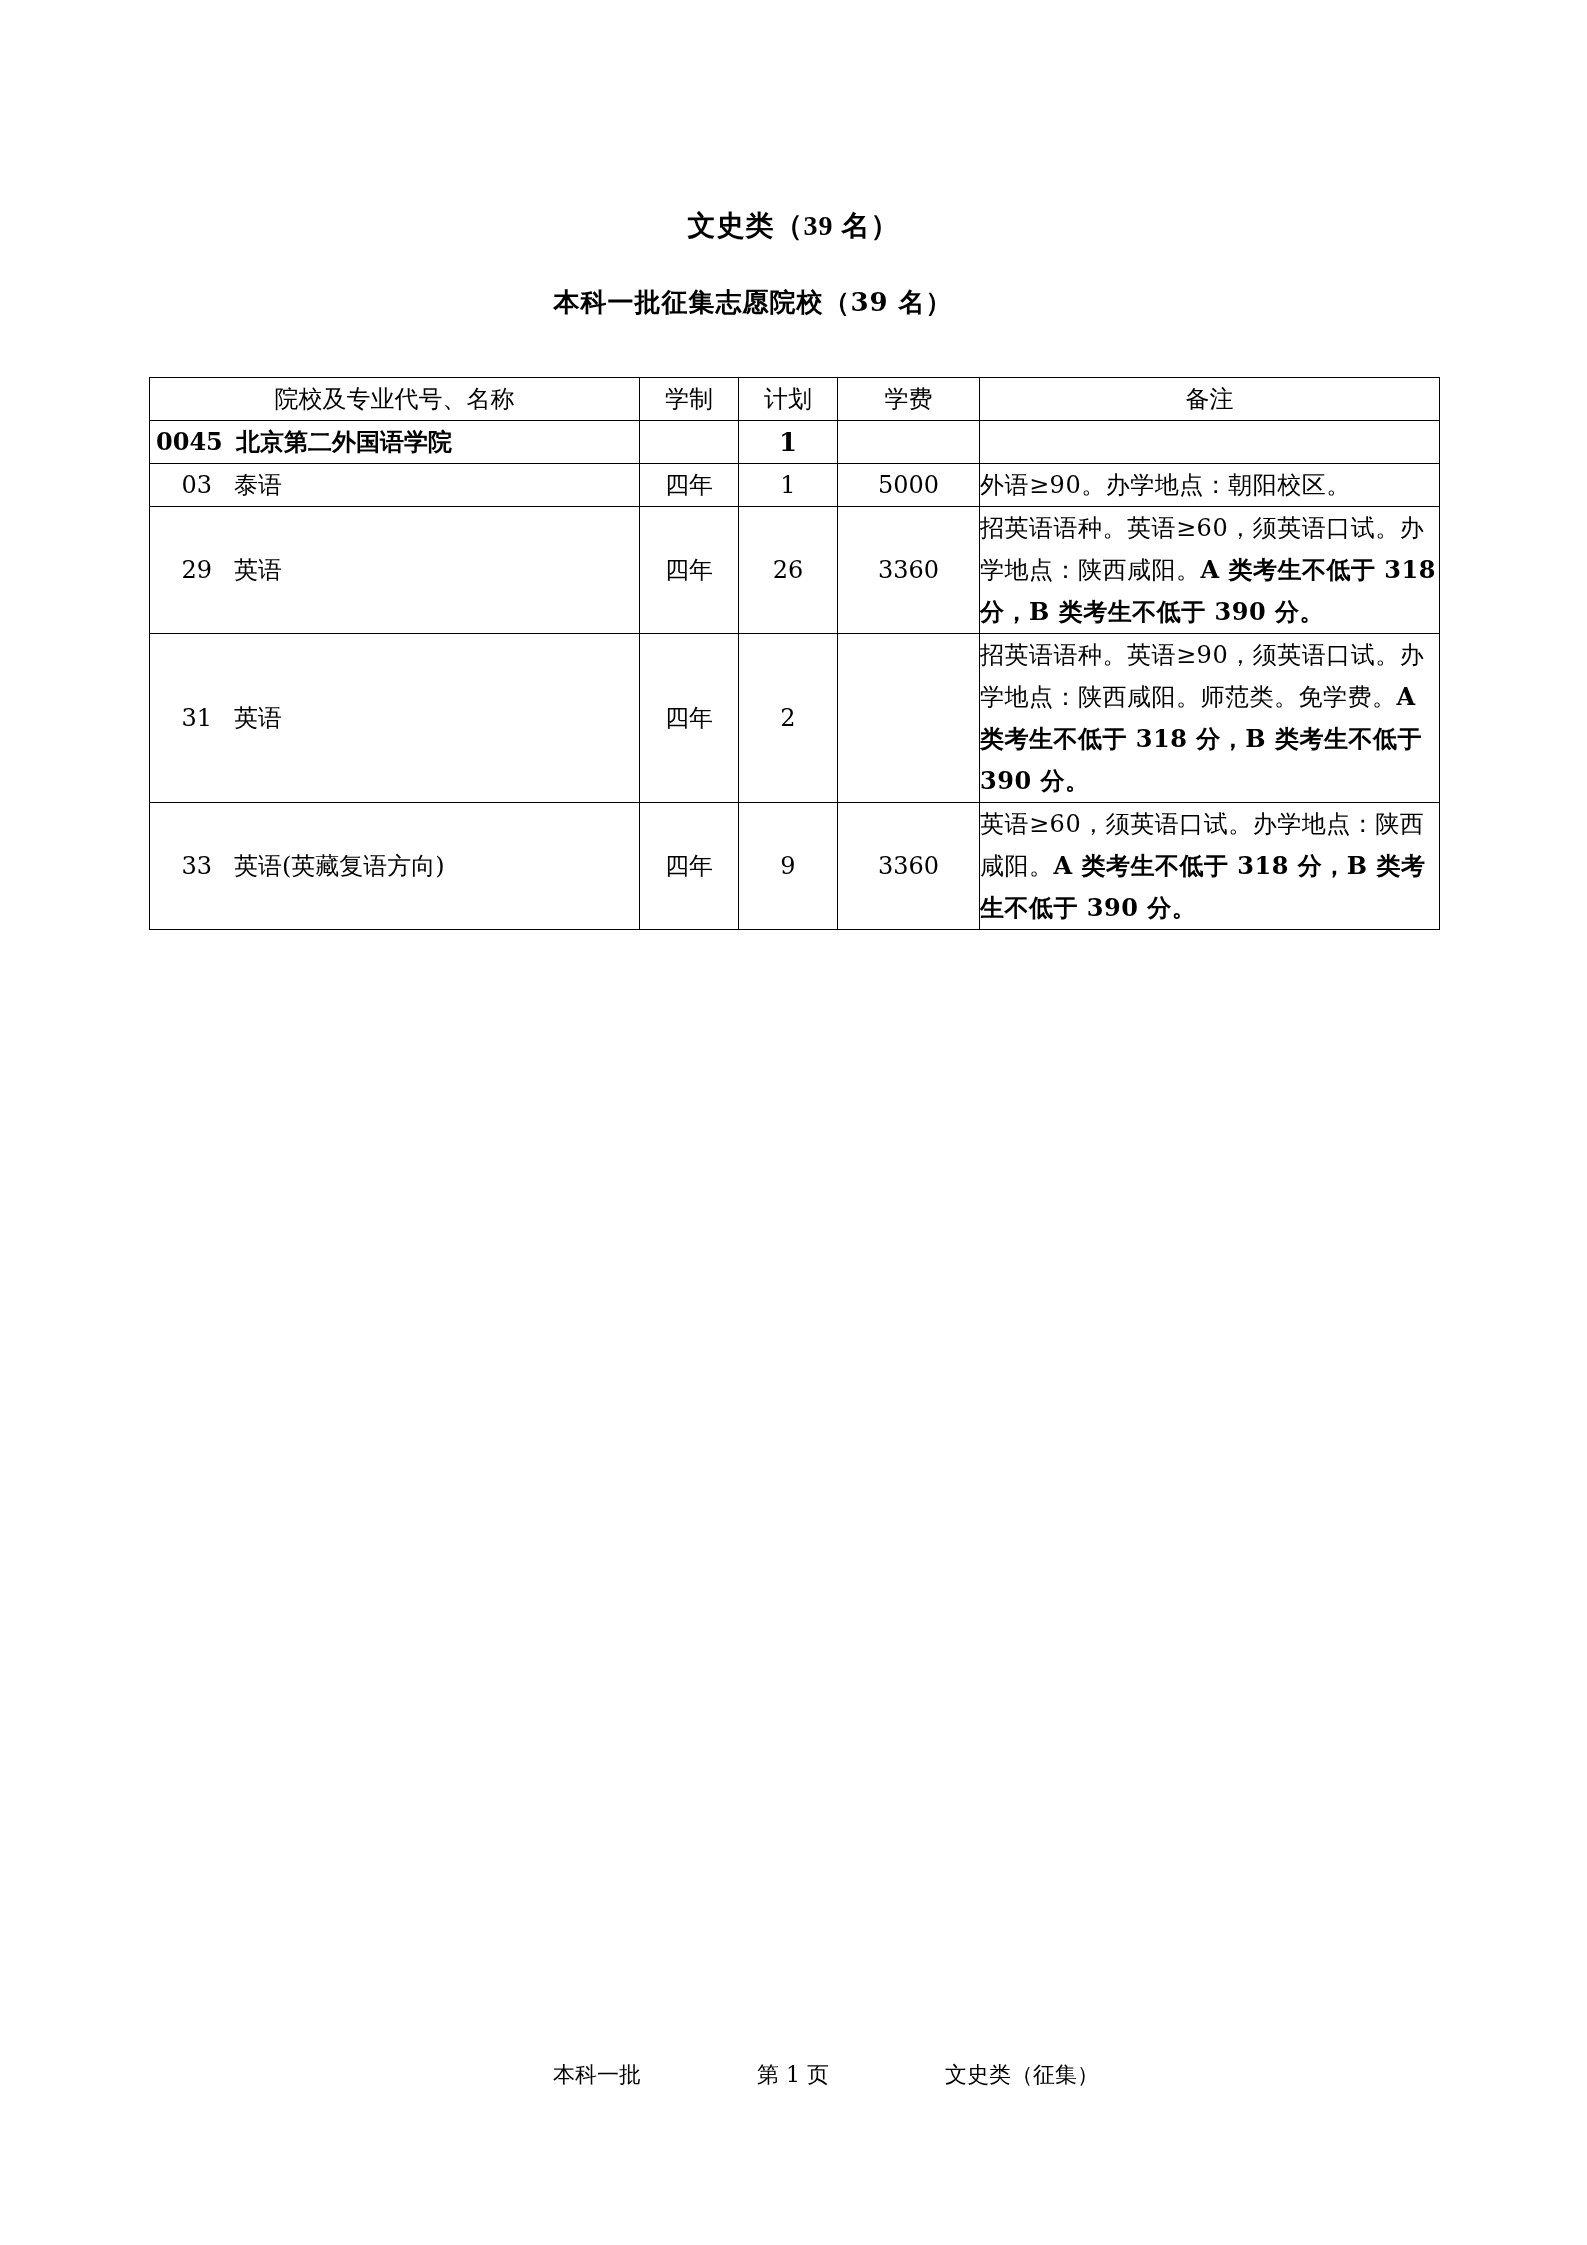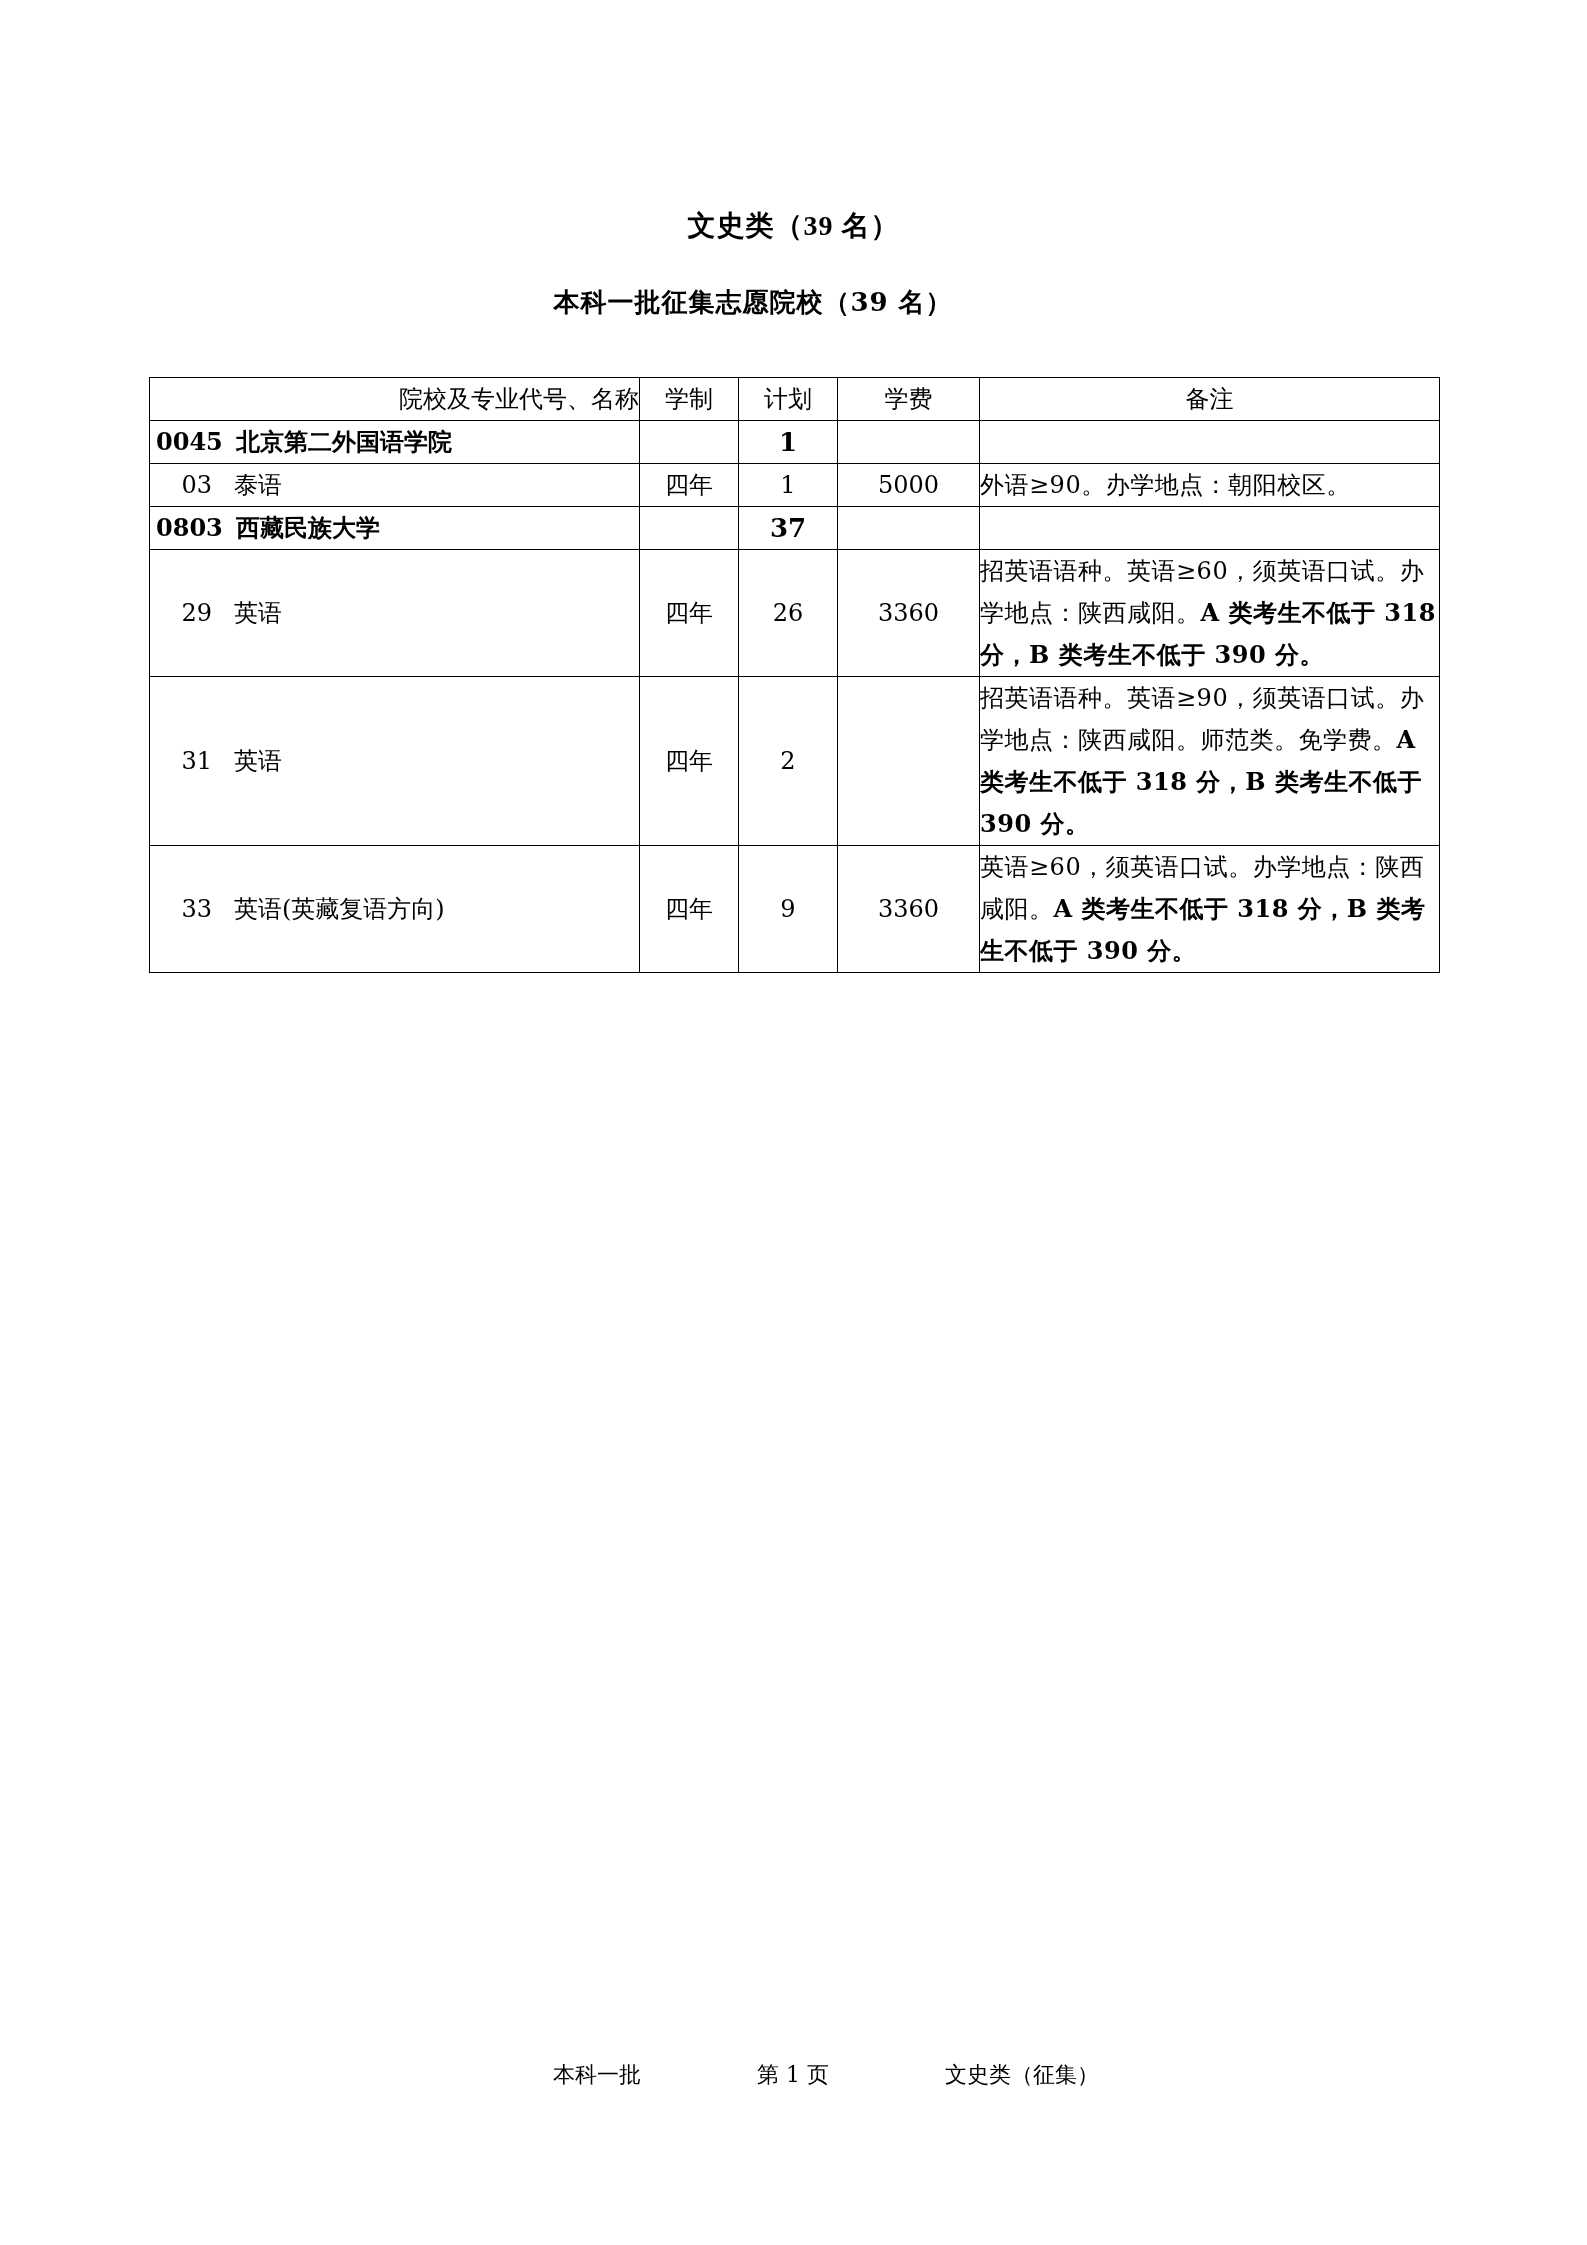--- a/index.html
+++ b/index.html
@@ -23,21 +23,21 @@
     font-size: 24px;
   }
   table.plan td, table.plan th {
     border: 1.6px solid #000; padding: 0; vertical-align: middle;
     overflow: hidden;
   }
   table.plan th {
     height: 42px; font-weight: normal;
     font-family: "DejaVu Sans", "Liberation Sans", sans-serif; font-size: 24px;
   }
-  th.name-h { text-align: right; padding-left: 6px; }
+  th.name-h { text-align: center; padding-left: 6px; }
   td.center { text-align: center; }
   td.name { text-align: left; white-space: nowrap; }
   tr.school td { height: 42px; font-weight: bold; }
   tr.school td.center { font-size: 26px; }
   .code-school { display: inline-block; width: 80px; padding-left: 6px; }
   .code-major { display: inline-block; width: 62px; text-align: right; padding-right: 22px; }
   .remark {
     text-align: left; padding: 0 4px 0 6px; font-size: 24px; line-height: 42px;
     letter-spacing: 0.5px;
   }
@@ -91,29 +91,20 @@
         <span class="code-major">03</span><span>泰语</span>
       </td>
       <td class="center">四年</td>
       <td class="center">1</td>
       <td class="center">5000</td>
       <td class="remark"><span>外语≥90。办学地点：朝阳校区。</span><b></b></td>
     </tr>
 
 
 
-    <tr class="school">
-      <td class="name">
-        <span class="code-school">0803</span><span>西藏民族大学</span>
-      </td>
-      <td class="center"></td>
-      <td class="center">37</td>
-      <td class="center"></td>
-      <td class="remark"></td>
-    </tr>
 
     <tr class="r3">
       <td class="name">
         <span class="code-major">29</span><span>英语</span>
       </td>
       <td class="center">四年</td>
       <td class="center">26</td>
       <td class="center">3360</td>
       <td class="remark"><span>招英语语种。英语≥60，须英语口试。办学地点：陕西咸阳。</span><b>A 类考生不低于 318 分，B 类考生不低于 390 分。</b></td>
     </tr>

